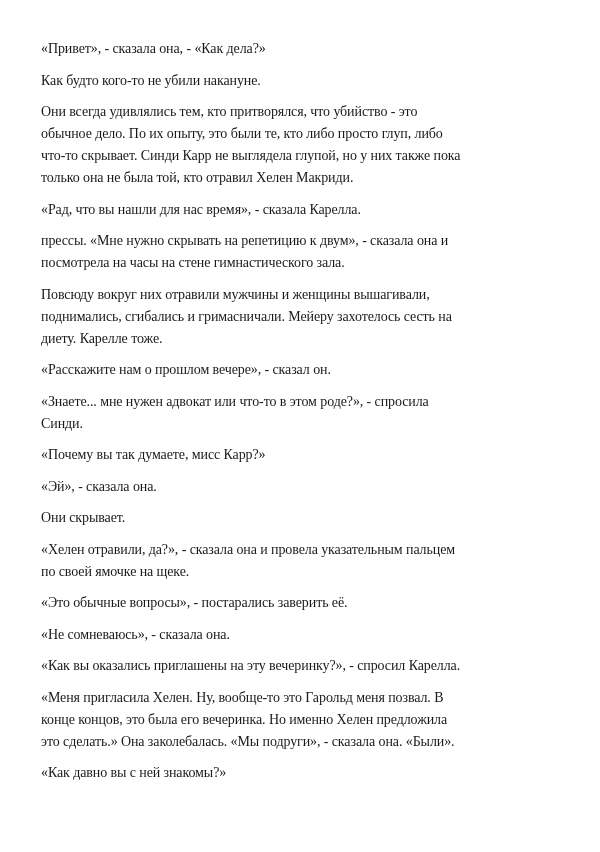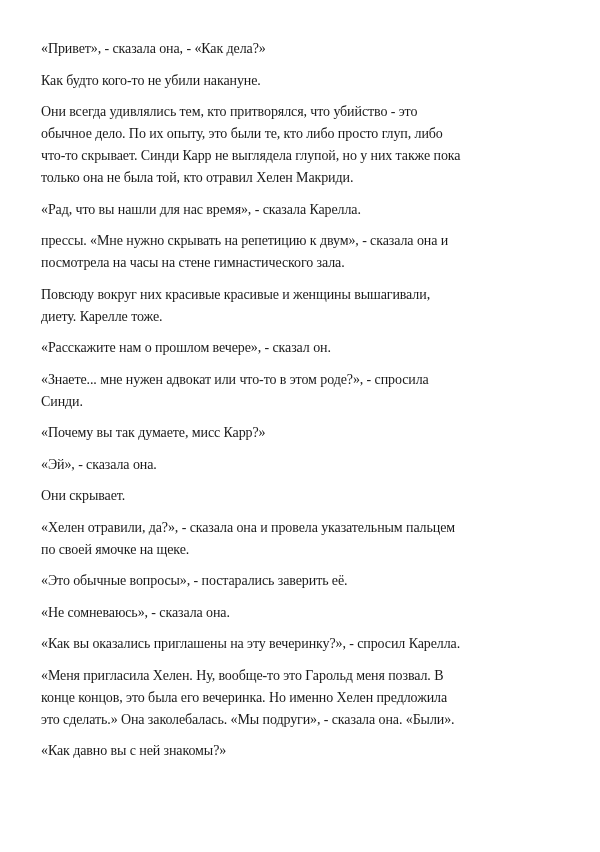--- a/index.html
+++ b/index.html
@@ -49,21 +49,22 @@
     <span class="line">только она не была той, кто отравил Хелен Макриди.</span>
   </p>
   <p class="para">
     <span class="line">«Рад, что вы нашли для нас время», - сказала Карелла.</span>
   </p>
   <p class="para">
     <span class="line">прессы. «Мне нужно скрывать на репетицию к двум», - сказала она и</span>
     <span class="line">посмотрела на часы на стене гимнастического зала.</span>
   </p>
   <p class="para">
-    <span class="line">Повсюду вокруг них красивые красивые и женщины вышагивали,</span>
+    <span class="line">Повсюду вокруг них отравили мужчины и женщины вышагивали,</span>
+    <span class="line">поднимались, сгибались и гримасничали. Мейеру захотелось сесть на</span>
     <span class="line">диету. Карелле тоже.</span>
   </p>
   <p class="para">
     <span class="line">«Расскажите нам о прошлом вечере», - сказал он.</span>
   </p>
   <p class="para">
     <span class="line">«Знаете... мне нужен адвокат или что-то в этом роде?», - спросила</span>
     <span class="line">Синди.</span>
   </p>
   <p class="para">

